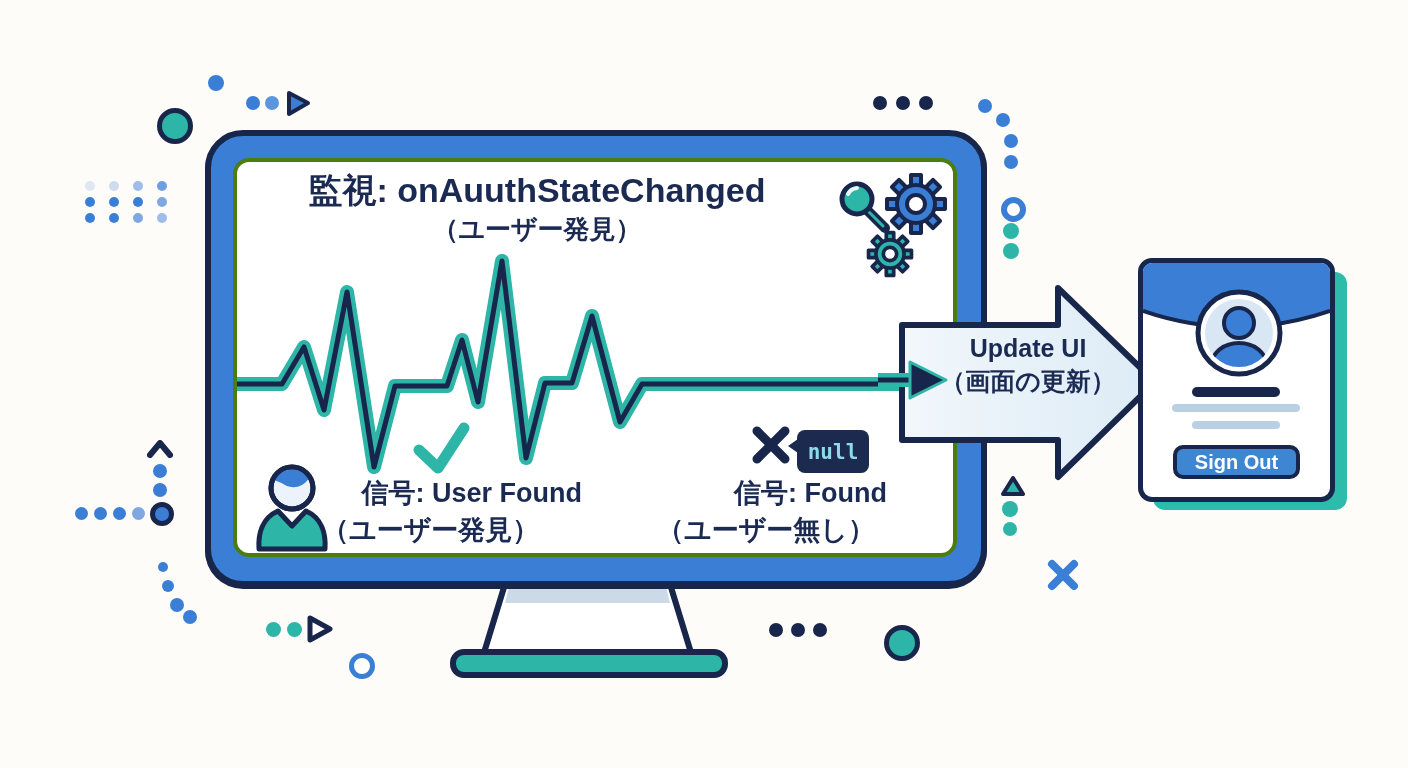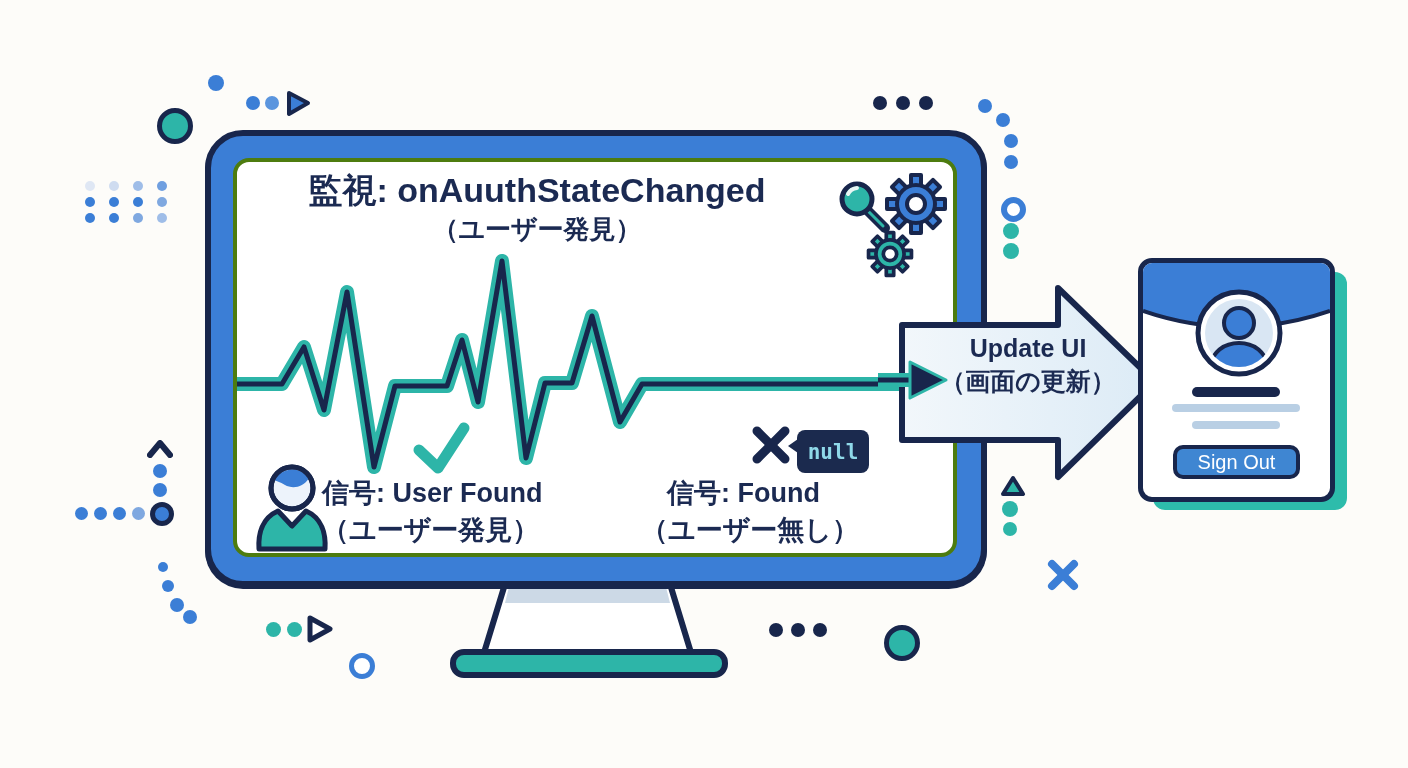--- a/index.html
+++ b/index.html
@@ -5,33 +5,33 @@
   html,body{margin:0;padding:0;}
   body{font-family:"Liberation Sans","DejaVu Sans",sans-serif;background:#fdfcf9;}
   #stage{position:relative;width:1408px;height:768px;background:#fdfcf9;overflow:hidden;}
   .abs{position:absolute;}
   .dot{position:absolute;border-radius:50%;}
   
   #bezel{left:205px;top:130px;width:770px;height:445px;background:#3b7ed6;border:6px solid #18264c;border-radius:38px;box-shadow:0 2px 0 #18264c;}
   #screen{left:233px;top:158px;width:716px;height:391px;background:#ffffff;border:4px solid #4d7c0f;border-radius:16px;}
   #screen-title{left:0;top:10px;width:600px;text-align:center;color:#1b2a52;font-weight:bold;font-size:34px;line-height:1.1;}
   #screen-subtitle{left:0;top:50px;width:600px;text-align:center;color:#1b2a52;font-weight:bold;font-size:26px;}
-  .sig-label{color:#1b2a52;font-weight:bold;font-size:27px;line-height:1.2;text-align:left;}
+  .sig-label{color:#1b2a52;font-weight:bold;font-size:27px;line-height:1.2;text-align:right;}
   .sig-sub{color:#1b2a52;font-weight:bold;font-size:27px;}
   
   #null-badge{left:560px;top:268px;width:72px;height:43px;background:#1b2a4e;border-radius:8px;display:flex;align-items:center;justify-content:center;font-family:"DejaVu Sans Mono","Liberation Mono",monospace;font-weight:bold;font-size:21px;color:#8fd9e9;}
   #null-badge::before{content:"";position:absolute;left:-9px;top:9px;border-top:7px solid transparent;border-bottom:7px solid transparent;border-right:10px solid #1b2a4e;}
   
   #arrow-text{left:917px;top:332px;width:222px;text-align:center;color:#1b2a52;font-weight:bold;font-size:25px;line-height:1.3;}
   
   #card-shadow{left:1153px;top:272px;width:194px;height:238px;background:#2dbcab;border-radius:12px;}
   #card{left:1138px;top:258px;width:187px;height:234px;background:#ffffff;border:5px solid #18264c;border-radius:14px;overflow:hidden;}
   #card-header-svg{position:absolute;left:0;top:0;}
   .bar{position:absolute;border-radius:5px;}
-  #signout-btn{position:absolute;left:30px;top:182px;width:119px;height:26px;background:#3f86d2;border:4px solid #18264c;border-radius:10px;display:flex;align-items:center;justify-content:center;color:#ffffff;font-weight:normal;font-size:20px;cursor:pointer;}
+  #signout-btn{position:absolute;left:30px;top:182px;width:119px;height:26px;background:#3f86d2;border:4px solid #18264c;border-radius:10px;display:flex;align-items:center;justify-content:center;color:#ffffff;font-weight:bold;font-size:20px;cursor:pointer;}
 </style>
 </head>
 <body>
 
 <div id="stage">
 
   <svg class="abs" style="left:445px;top:578px;" width="290" height="102">
     <polygon points="60,6 225,6 247,78 38,78" fill="#ffffff" stroke="#18264c" stroke-width="6" stroke-linejoin="round"></polygon>
     <polygon points="64,9 221,9 225,25 60,25" fill="#ccd9e6"></polygon>
     <rect x="8" y="74" width="272" height="23" rx="11" fill="#2db5a8" stroke="#18264c" stroke-width="6"></rect>
@@ -129,21 +129,21 @@
     </svg>
     <div class="abs sig-label" style="left:85px;top:315px;width:260px;">信号: User Found</div>
     <div class="abs sig-sub" style="left:85px;top:350px;width:260px;">（ユーザー発見）</div>
 
     <svg class="abs" style="left:513px;top:262px;" width="42" height="42">
       <line x1="7" y1="7" x2="35" y2="35" stroke="#18264c" stroke-width="9" stroke-linecap="round"></line>
       <line x1="35" y1="7" x2="7" y2="35" stroke="#18264c" stroke-width="9" stroke-linecap="round"></line>
     </svg>
     <div class="abs" id="null-badge">null</div>
     <div class="abs sig-label" style="left:430px;top:315px;width:220px;">信号: Found</div>
-    <div class="abs sig-sub" style="left:404px;top:350px;width:240px;">（ユーザー無し）</div>
+    <div class="abs sig-sub" style="left:420px;top:350px;width:240px;">（ユーザー無し）</div>
   </div>
 
   <svg class="abs" style="left:897px;top:281px;" width="268" height="202">
     <defs>
       <linearGradient id="ag" x1="0" y1="0" x2="1" y2="0">
         <stop offset="0" stop-color="#f2f7fb"></stop>
           <stop offset="1" stop-color="#dcebf6"></stop>
       </linearGradient>
     </defs>
     <polygon points="5,44 161,44 161,7 258,101 161,196 161,159 5,159" fill="url(#ag)" stroke="#18264c" stroke-width="6" stroke-linejoin="round"></polygon>

